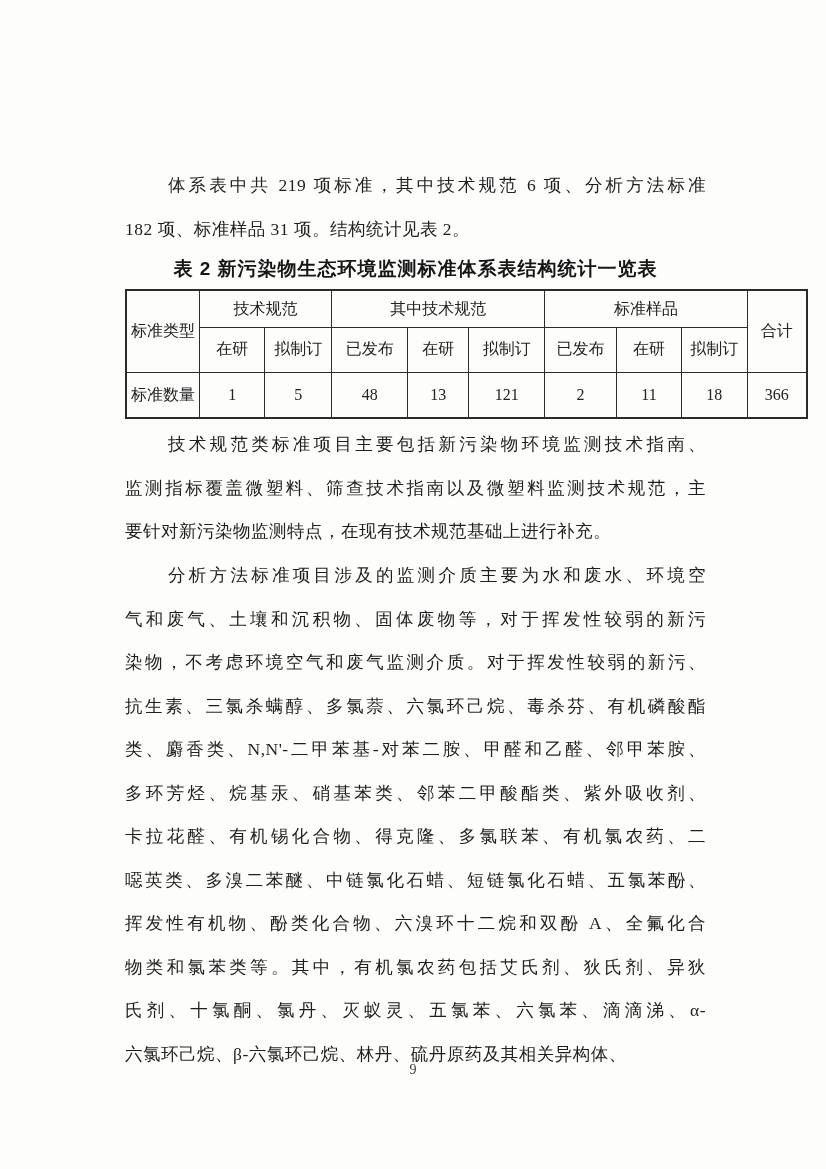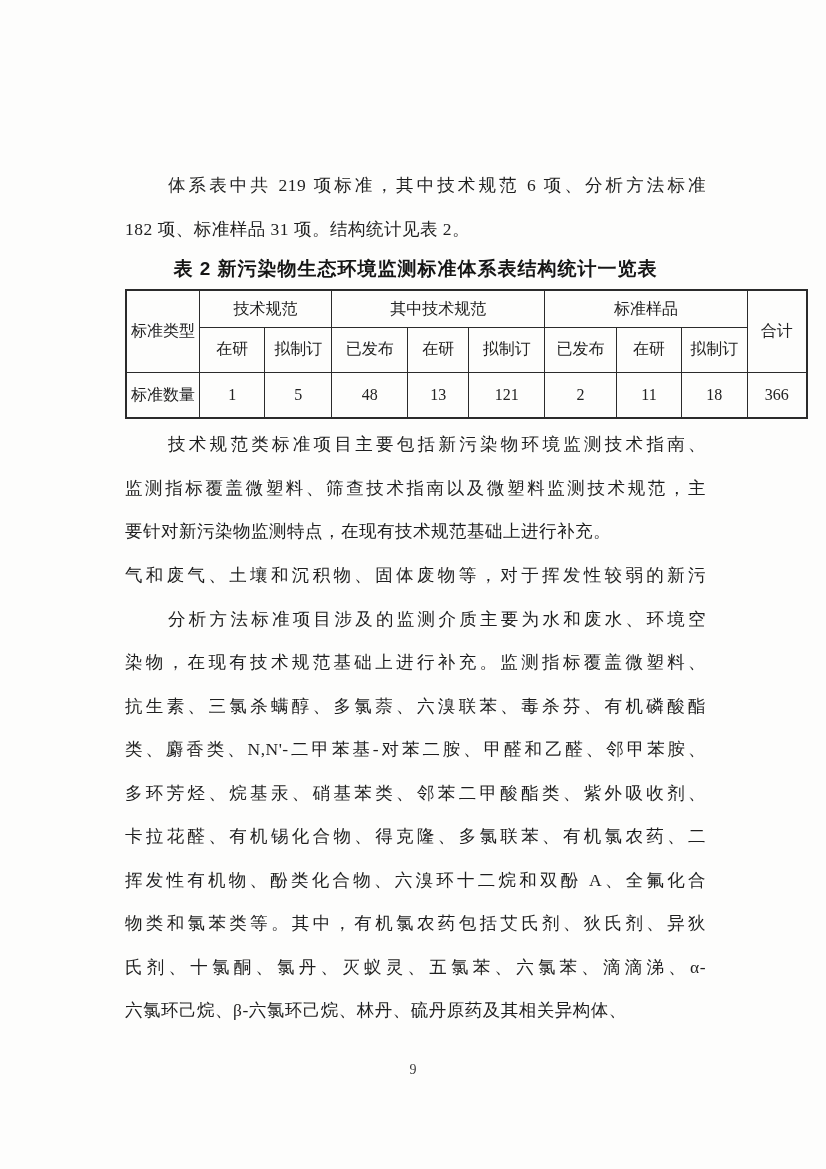--- a/index.html
+++ b/index.html
@@ -152,27 +152,28 @@
     </tbody>
   </table>
 
   <div class="para" id="para2">
     <div class="line first">技术规范类标准项目主要包括新污染物环境监测技术指南、</div>
     <div class="line">监测指标覆盖微塑料、筛查技术指南以及微塑料监测技术规范，主</div>
     <div class="line last">要针对新污染物监测特点，在现有技术规范基础上进行补充。</div>
   </div>
 
   <div class="para" id="para3">
+    <div class="line first">分析方法标准项目涉及的监测介质主要为水和废水、环境空</div>
     <div class="line">气和废气、土壤和沉积物、固体废物等，对于挥发性较弱的新污</div>
-    <div class="line first">分析方法标准项目涉及的监测介质主要为水和废水、环境空</div>
-    <div class="line">染物，在现有技术规范基础上进行补充。监测指标覆盖微塑料、</div>
-    <div class="line">抗生素、三氯杀螨醇、多氯萘、六溴联苯、毒杀芬、有机磷酸酯</div>
+    <div class="line">染物，不考虑环境空气和废气监测介质。对于挥发性较弱的新污、</div>
+    <div class="line">抗生素、三氯杀螨醇、多氯萘、六氯环己烷、毒杀芬、有机磷酸酯</div>
     <div class="line">类、麝香类、N,N'-二甲苯基-对苯二胺、甲醛和乙醛、邻甲苯胺、</div>
     <div class="line">多环芳烃、烷基汞、硝基苯类、邻苯二甲酸酯类、紫外吸收剂、</div>
     <div class="line">卡拉花醛、有机锡化合物、得克隆、多氯联苯、有机氯农药、二</div>
+    <div class="line">噁英类、多溴二苯醚、中链氯化石蜡、短链氯化石蜡、五氯苯酚、</div>
     <div class="line">挥发性有机物、酚类化合物、六溴环十二烷和双酚 A、全氟化合</div>
     <div class="line">物类和氯苯类等。其中，有机氯农药包括艾氏剂、狄氏剂、异狄</div>
     <div class="line">氏剂、十氯酮、氯丹、灭蚁灵、五氯苯、六氯苯、滴滴涕、α-</div>
     <div class="line last">六氯环己烷、β-六氯环己烷、林丹、硫丹原药及其相关异构体、</div>
   </div>
 
   <div class="page-number">9</div>
 
 </div>
 

